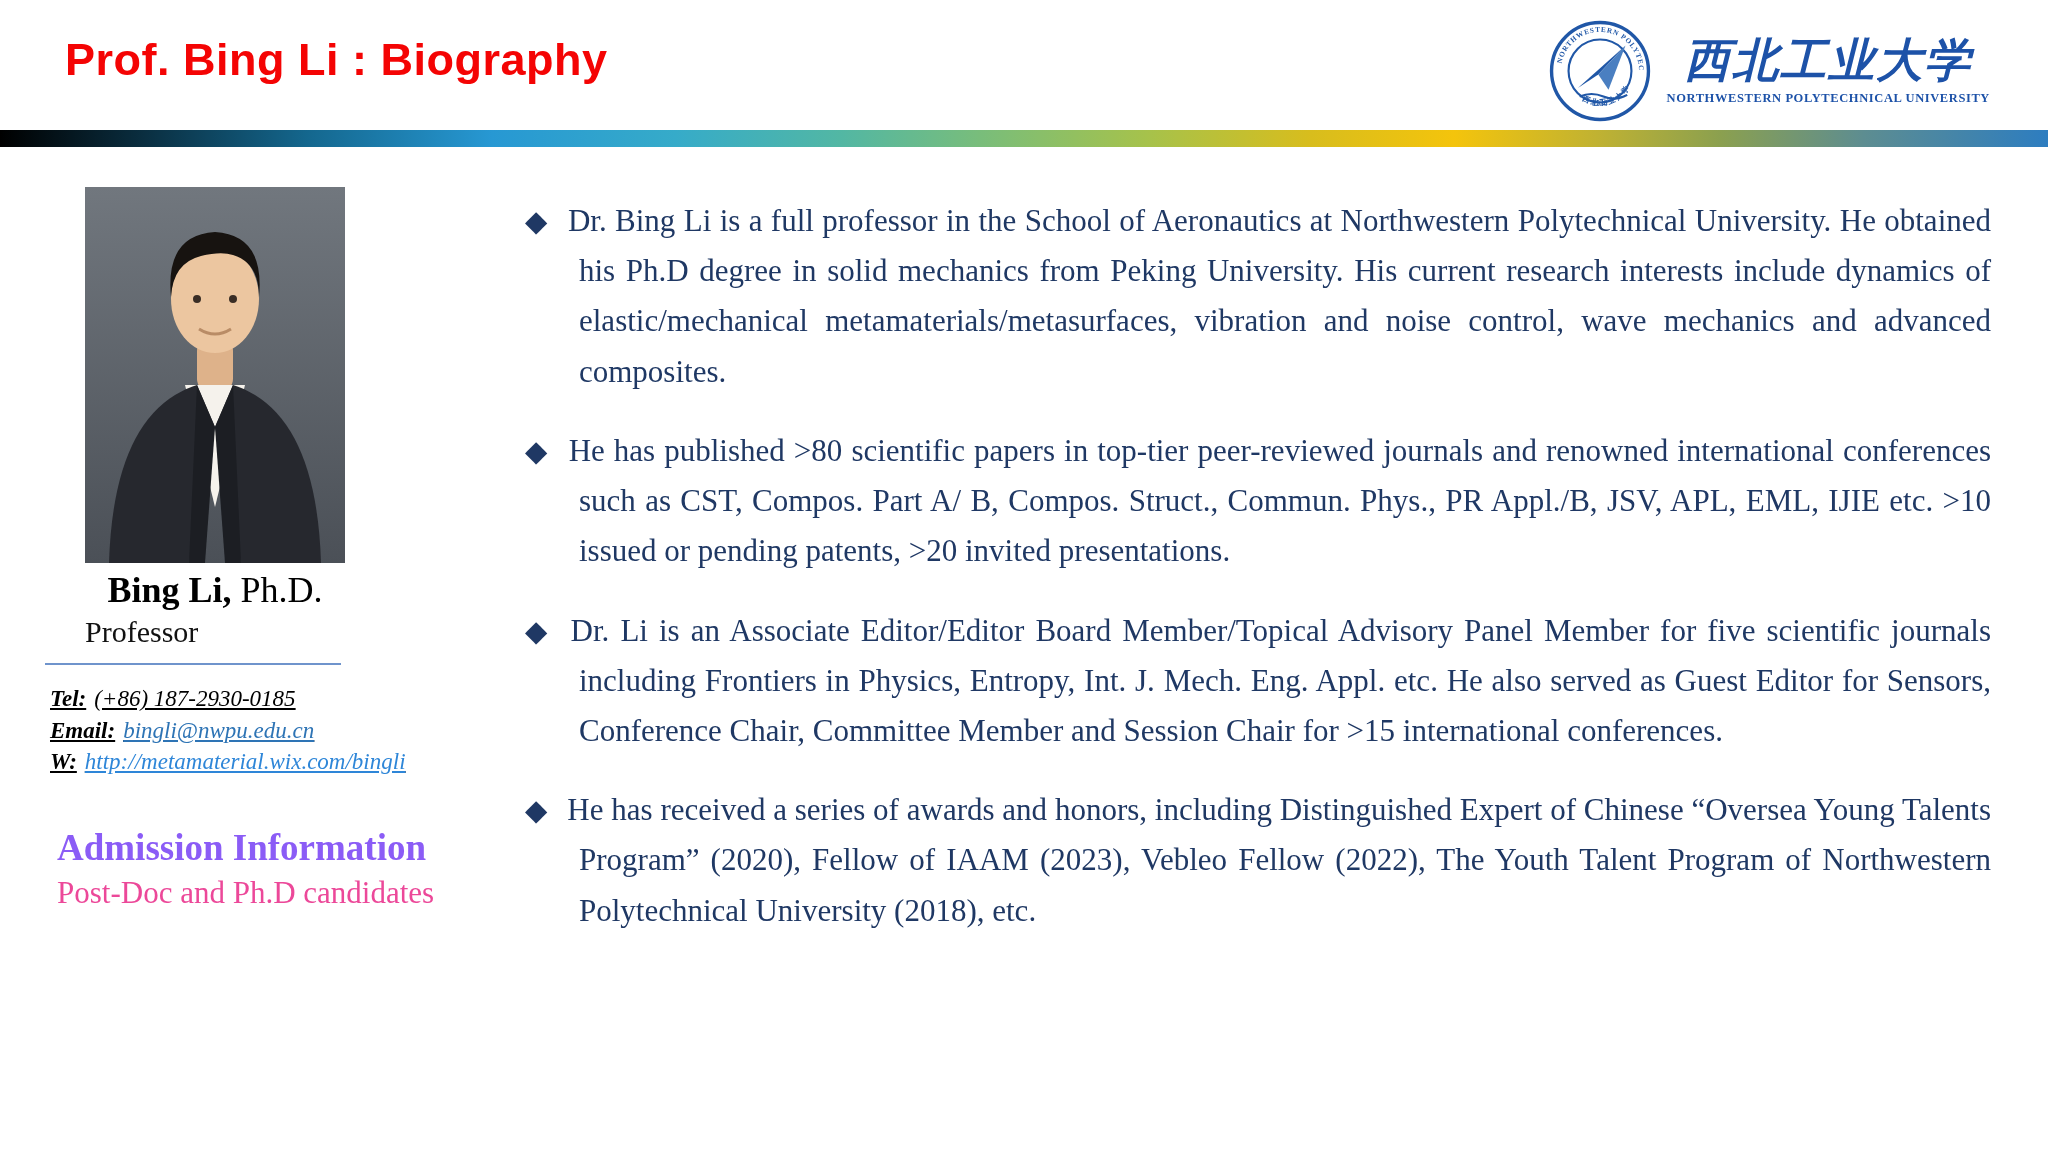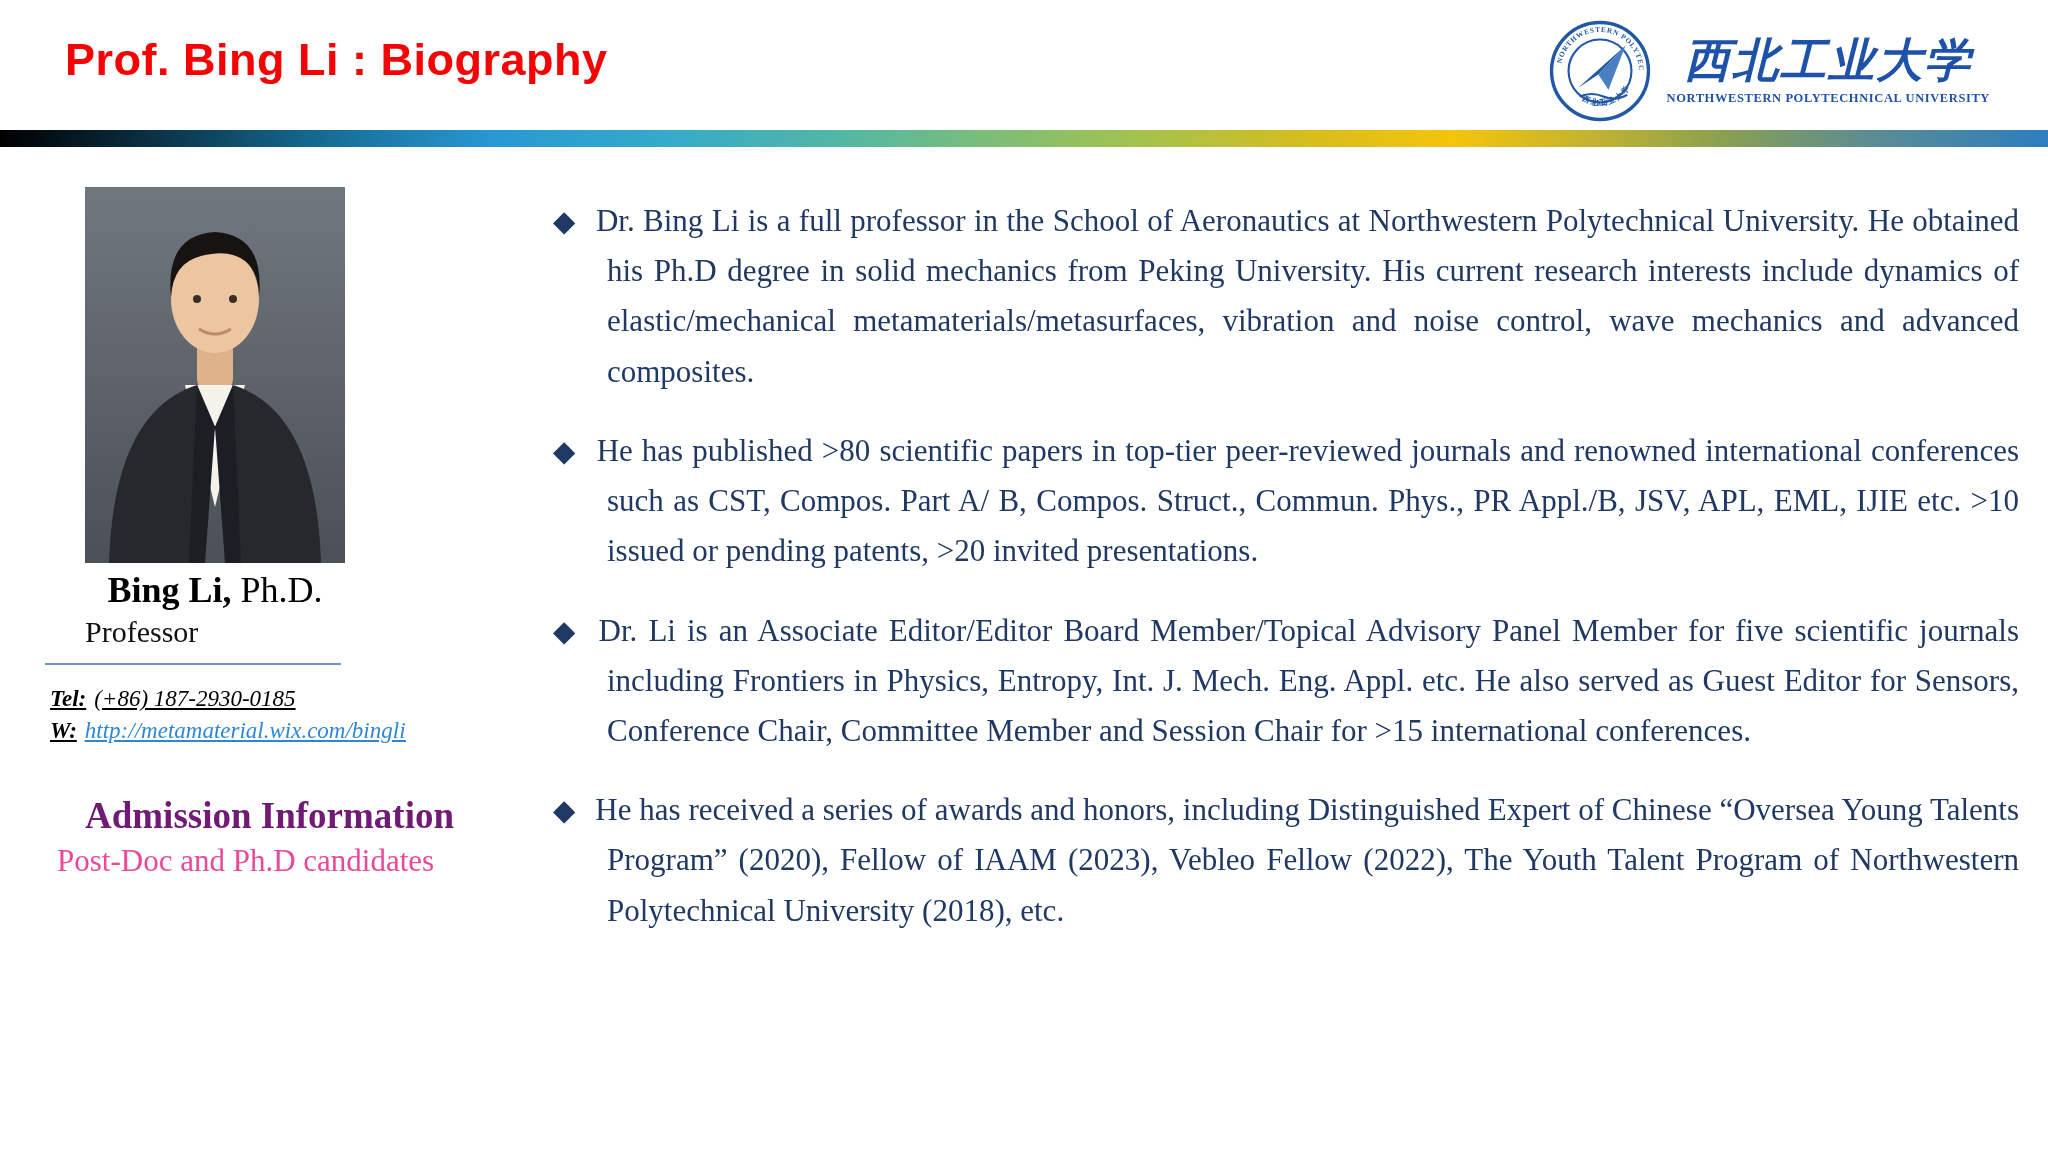--- a/index.html
+++ b/index.html
@@ -128,35 +128,34 @@
   }
   .contact-line { white-space: nowrap; }
   .clabel { font-weight: 700; margin-right: 8px; }
   .link { text-decoration: underline; cursor: pointer; }
   .link-email { color: #2E74B5; }
   .link-web { color: #2E86D8; }
   .admission { margin-top: 48px; margin-left: 17px; }
   .adm-heading {
     font-size: 37px;
     font-weight: 700;
-    color: #701a75;
-    white-space: nowrap;
-    margin-left: 28px;
+    color: #8b5cf6;
+    white-space: nowrap;
   }
   .adm-text {
     font-size: 31px;
     color: #ec4899;
     margin-top: 6px;
     white-space: nowrap;
   }
 
   
   .bullets {
     position: absolute;
-    left: 553px;
+    left: 525px;
     top: 196px;
     width: 1466px;
   }
   .bullet {
     font-size: 31px;
     line-height: 1.62;
     color: #1F3864;
     text-align: justify;
     padding-left: 54px;
     text-indent: -54px;
@@ -230,20 +229,23 @@
       <span class="name-bold">Bing Li,</span>
       <span>Ph.D.</span>
     </div>
     <div class="role-line">Professor</div>
     <hr class="divider-line">
     <div class="contact">
       <div class="contact-line">
         <span class="clabel">Tel:</span><span>(+86) 187-2930-0185</span>
       </div>
       <div class="contact-line">
+        <span class="clabel">Email:</span><a class="link link-email">bingli@nwpu.edu.cn</a>
+      </div>
+      <div class="contact-line">
         <span class="clabel">W:</span><a class="link link-web">http://metamaterial.wix.com/bingli</a>
       </div>
     </div>
     <div class="admission">
       <div class="adm-heading">Admission Information</div>
       <div class="adm-text">Post-Doc and Ph.D candidates</div>
     </div>
   </aside>
 
   <main class="bullets">

